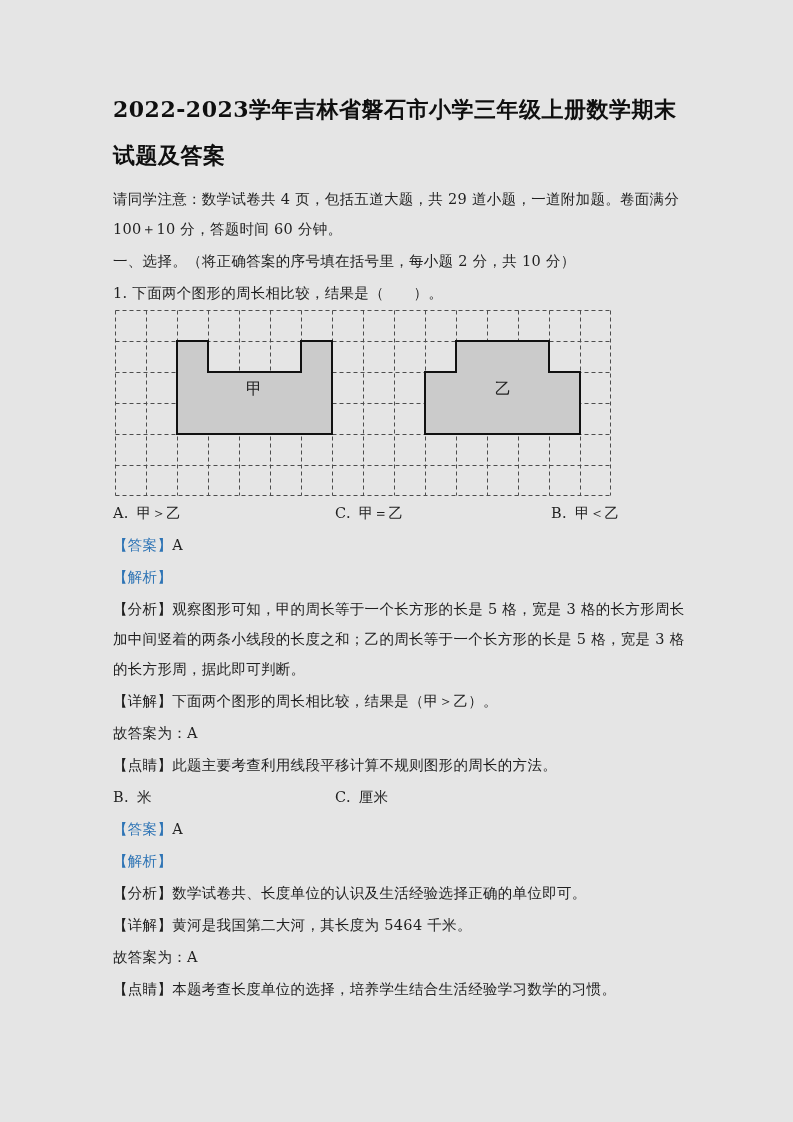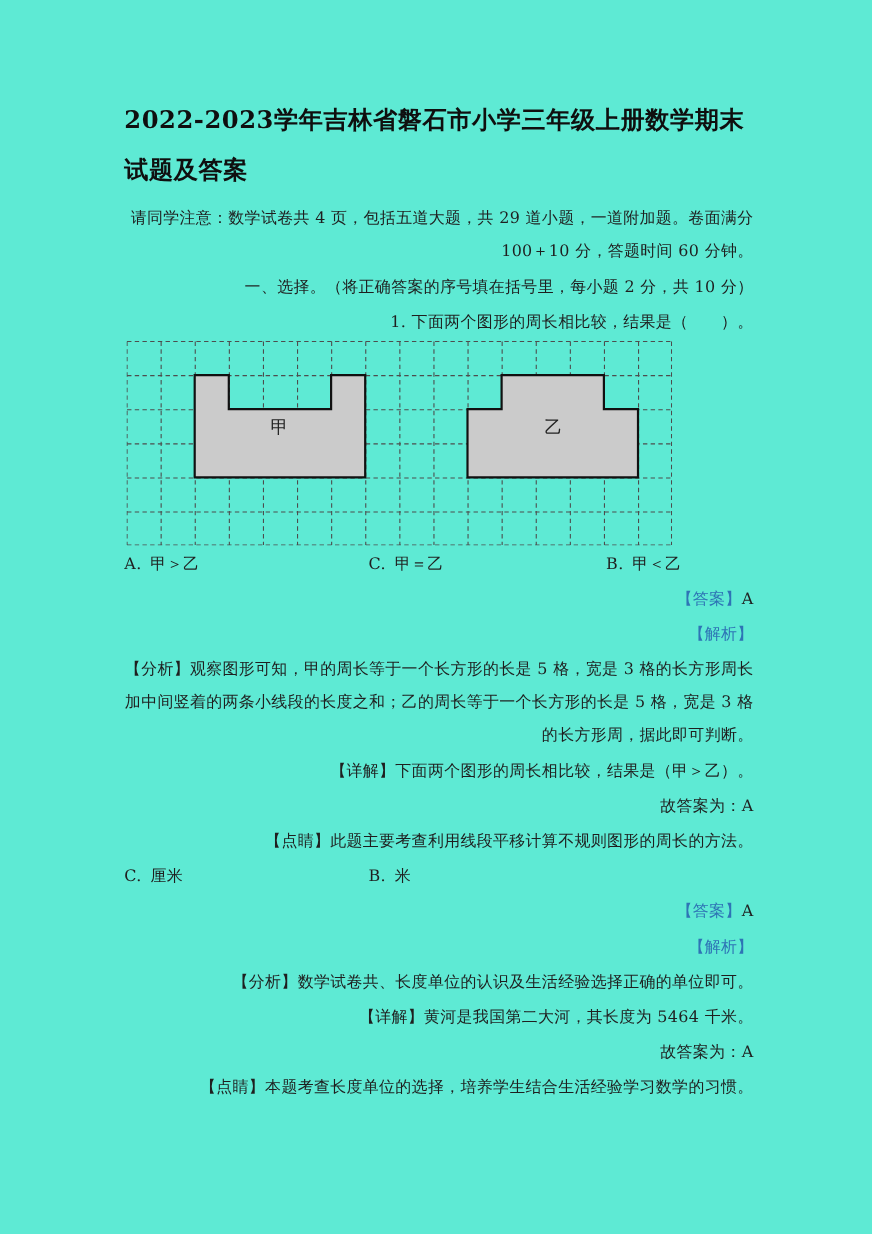--- a/index.html
+++ b/index.html
@@ -1,41 +1,40 @@
 <!DOCTYPE html>
 <html><head>
 <meta charset="utf-8">
 <style>
   html, body { margin: 0; padding: 0; background: #888; }
   .page {
     width: 793px;
     height: 1122px;
     margin: 0 auto;
-    background: #5eead4;
+    background: #e5e5e5;
     box-sizing: border-box;
     padding: 86px 106px 0 113px;
     font-family: "DejaVu Serif", "Liberation Serif", serif;
     color: #1f1f1f;
     overflow: hidden;
   }
   .content { width: 572px; }
   .doc-title {
     font-size: 22px;
     font-weight: 700;
     line-height: 46px;
     color: #0f0f0f;
     margin: 0 0 6px 0;
     letter-spacing: 0.5px;
   }
   .para {
     font-size: 14.5px;
     line-height: 30px;
     margin: 0 0 2px 0;
     letter-spacing: 0.3px;
-    text-align: right;
   }
   .options-row {
     display: grid;
     grid-template-columns: 222px 216px auto;
     font-size: 14.5px;
     line-height: 30px;
     margin: 0 0 2px 0;
     letter-spacing: 0.3px;
   }
   .option .opt-text { margin-left: 8px; }
@@ -116,24 +115,24 @@
     </p>
 
     <p class="para">【分析】观察图形可知，甲的周长等于一个长方形的长是 5 格，宽是 3 格的长方形周长加中间竖着的两条小线段的长度之和；乙的周长等于一个长方形的长是 5 格，宽是 3 格的长方形周，据此即可判断。</p>
     <p class="para">【详解】下面两个图形的周长相比较，结果是（甲＞乙）。</p>
     <p class="para">故答案为：A</p>
     <p class="para">【点睛】此题主要考查利用线段平移计算不规则图形的周长的方法。</p>
 
 
     <div class="options-row">
       <span class="option">
-        <span>C.</span><span class="opt-text">厘米</span>
+        <span>B.</span><span class="opt-text">米</span>
       </span>
       <span class="option">
-        <span>B.</span><span class="opt-text">米</span>
+        <span>C.</span><span class="opt-text">厘米</span>
       </span>
     </div>
 
     <p class="para">
       <span class="tag-blue">【答案】</span><span>A</span>
     </p>
 
     <p class="para">
       <span class="tag-blue">【解析】</span>
     </p>

